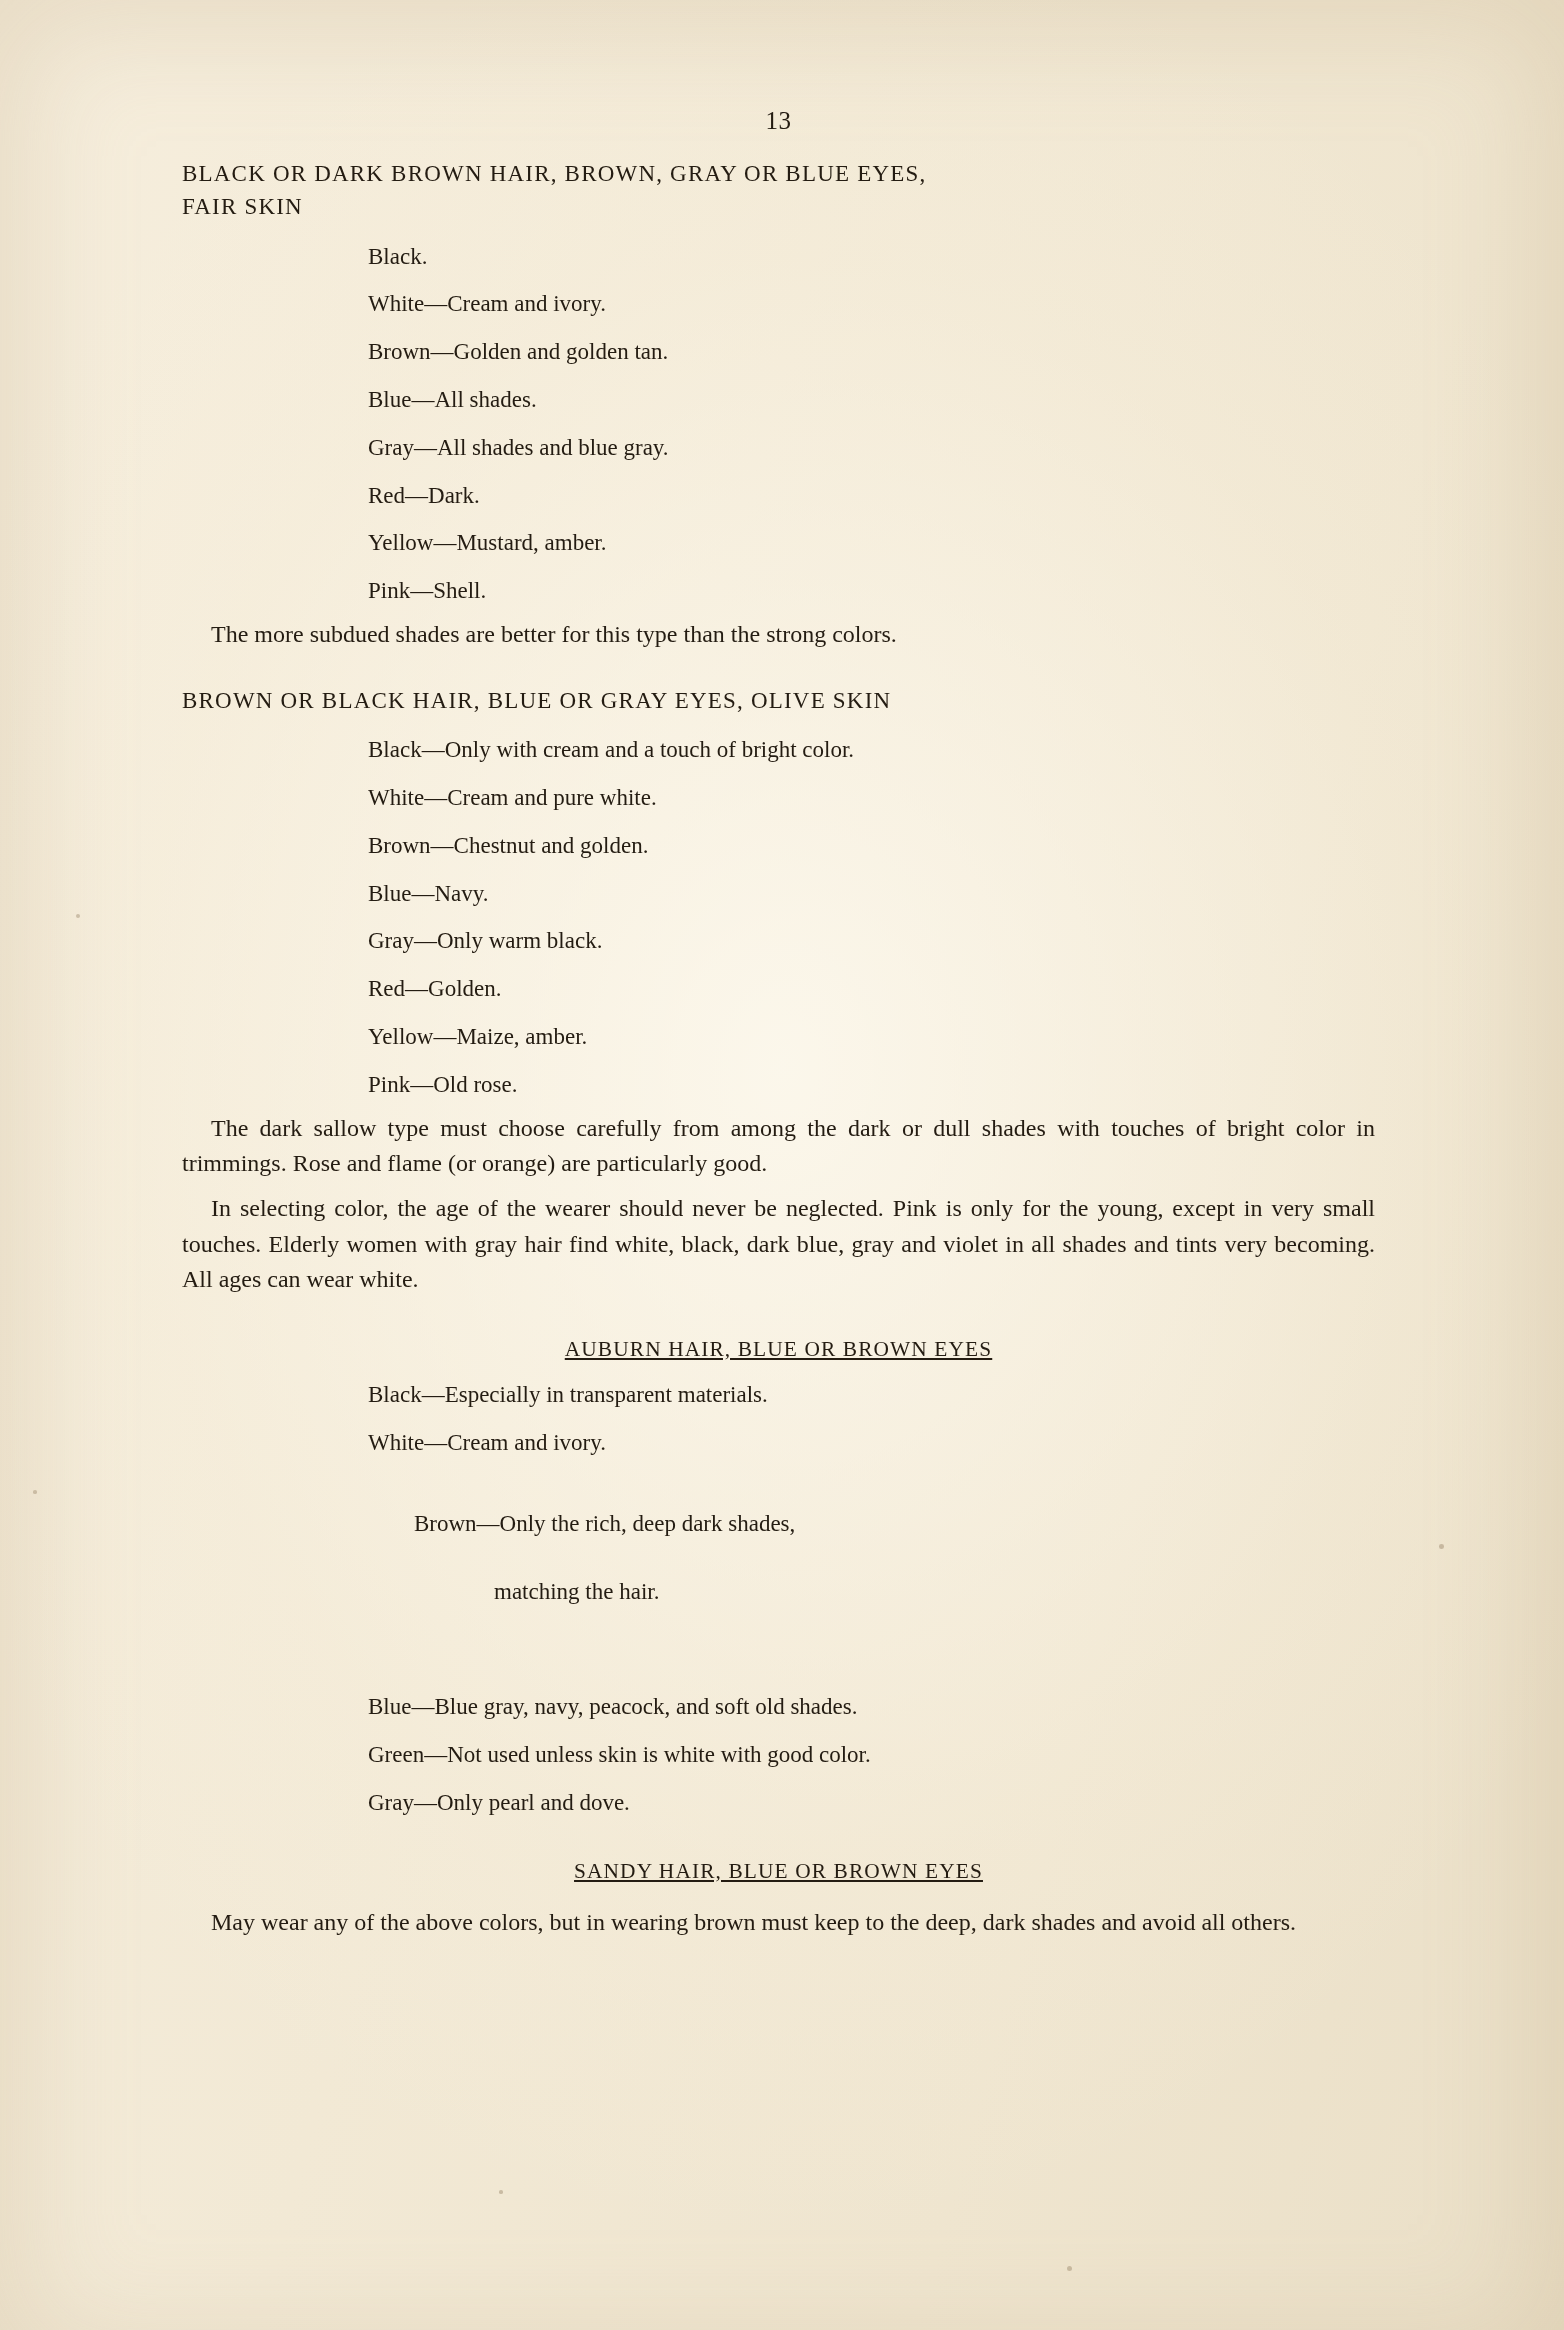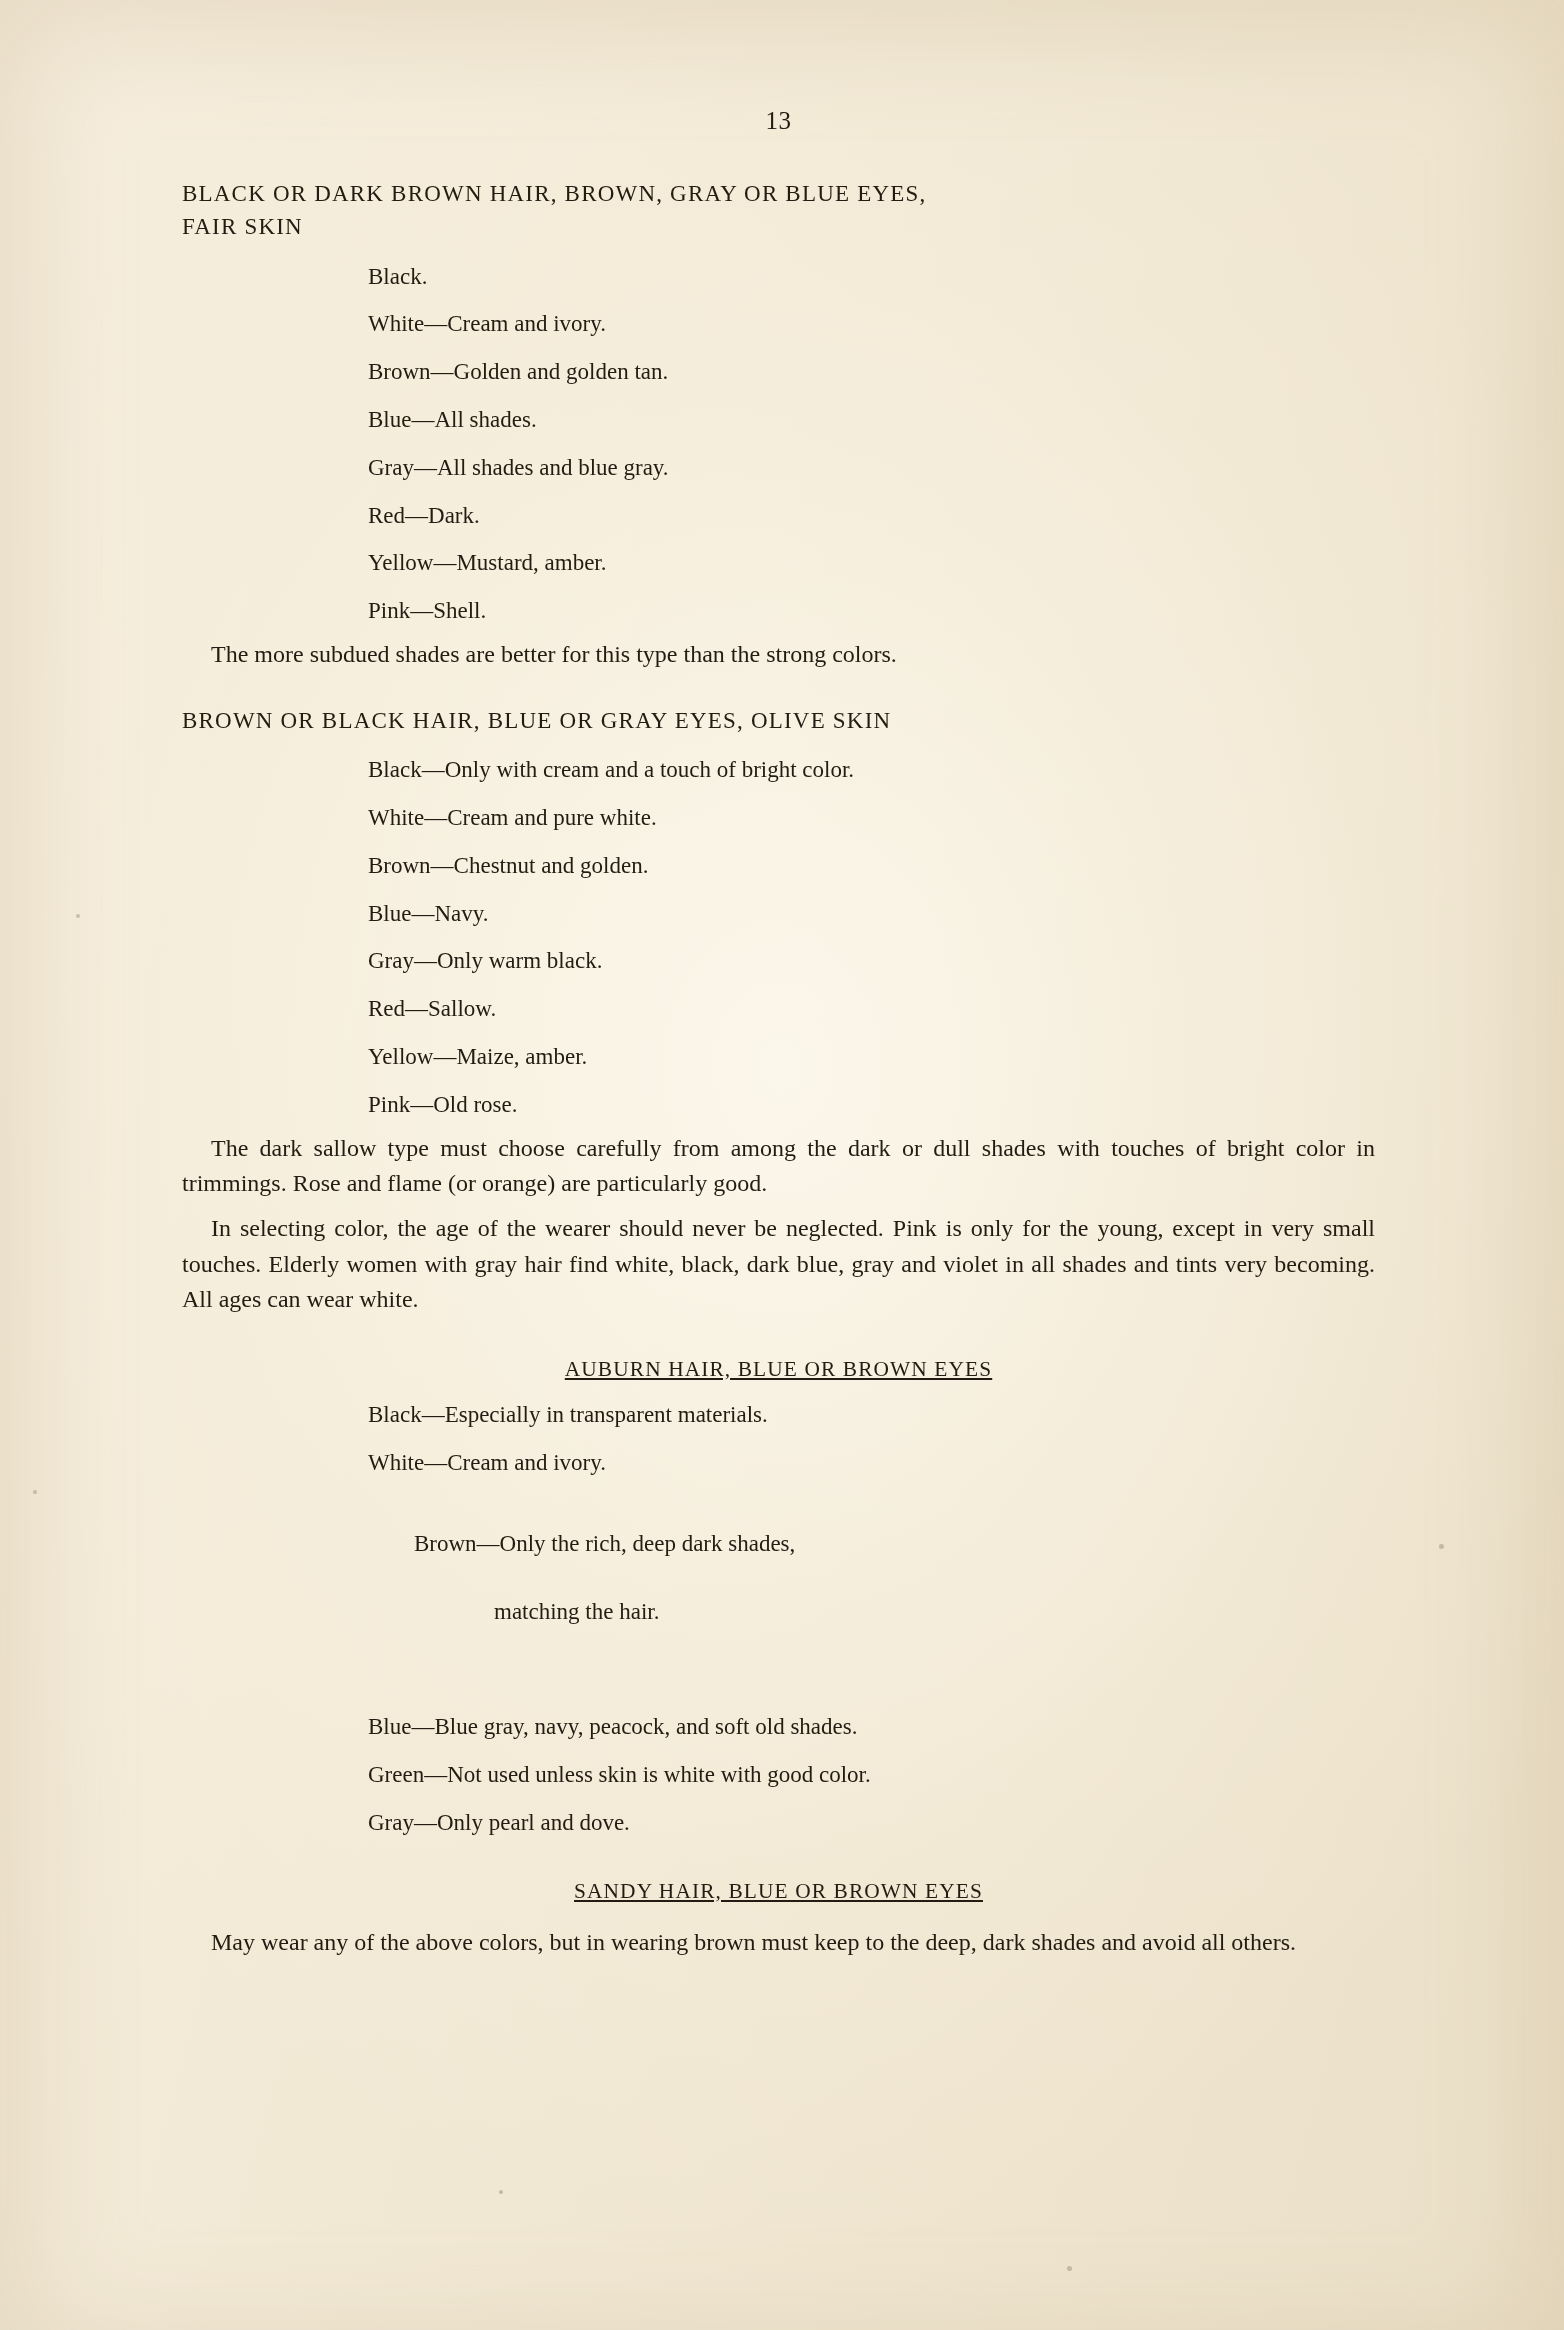--- a/index.html
+++ b/index.html
@@ -38,21 +38,21 @@
   .content {
     position: absolute;
     left: 182px;
     top: 107px;
     width: 1193px;
   }
   .page-number {
     text-align: center;
     font-size: 25px;
     letter-spacing: 0.5px;
-    margin-bottom: 42px;
+    margin-bottom: 22px;
   }
   .heading {
     font-size: 23px;
     letter-spacing: 1.2px;
     line-height: 1.45;
     margin: 0 0 4.7px 0;
     font-weight: normal;
   }
   .heading .line2 {
     display: block;
@@ -136,21 +136,21 @@
     <h2 class="heading section-gap-top">
       <span>BROWN OR BLACK HAIR, BLUE OR GRAY EYES, OLIVE SKIN</span>
     </h2>
 
     <ul class="list">
       <li>Black—Only with cream and a touch of bright color.</li>
       <li>White—Cream and pure white.</li>
       <li>Brown—Chestnut and golden.</li>
       <li>Blue—Navy.</li>
       <li>Gray—Only warm black.</li>
-      <li>Red—Sallow.</li>
+      <li>Red—Golden.</li>
       <li>Yellow—Maize, amber.</li>
       <li>Pink—Old rose.</li>
     </ul>
 
     <p class="body">The dark sallow type must choose carefully from among the dark or dull shades with touches of bright color in trimmings. Rose and flame (or orange) are particularly good.</p>
     <p class="body">In selecting color, the age of the wearer should never be neglected.  Pink is only for the young, except in very small touches.  Elderly women with gray hair find white, black, dark blue, gray and violet in all shades and tints very becoming.  All ages can wear white.</p>
 
     <h3 class="sub-heading">AUBURN HAIR, BLUE OR BROWN EYES</h3>
 
     <ul class="list">

